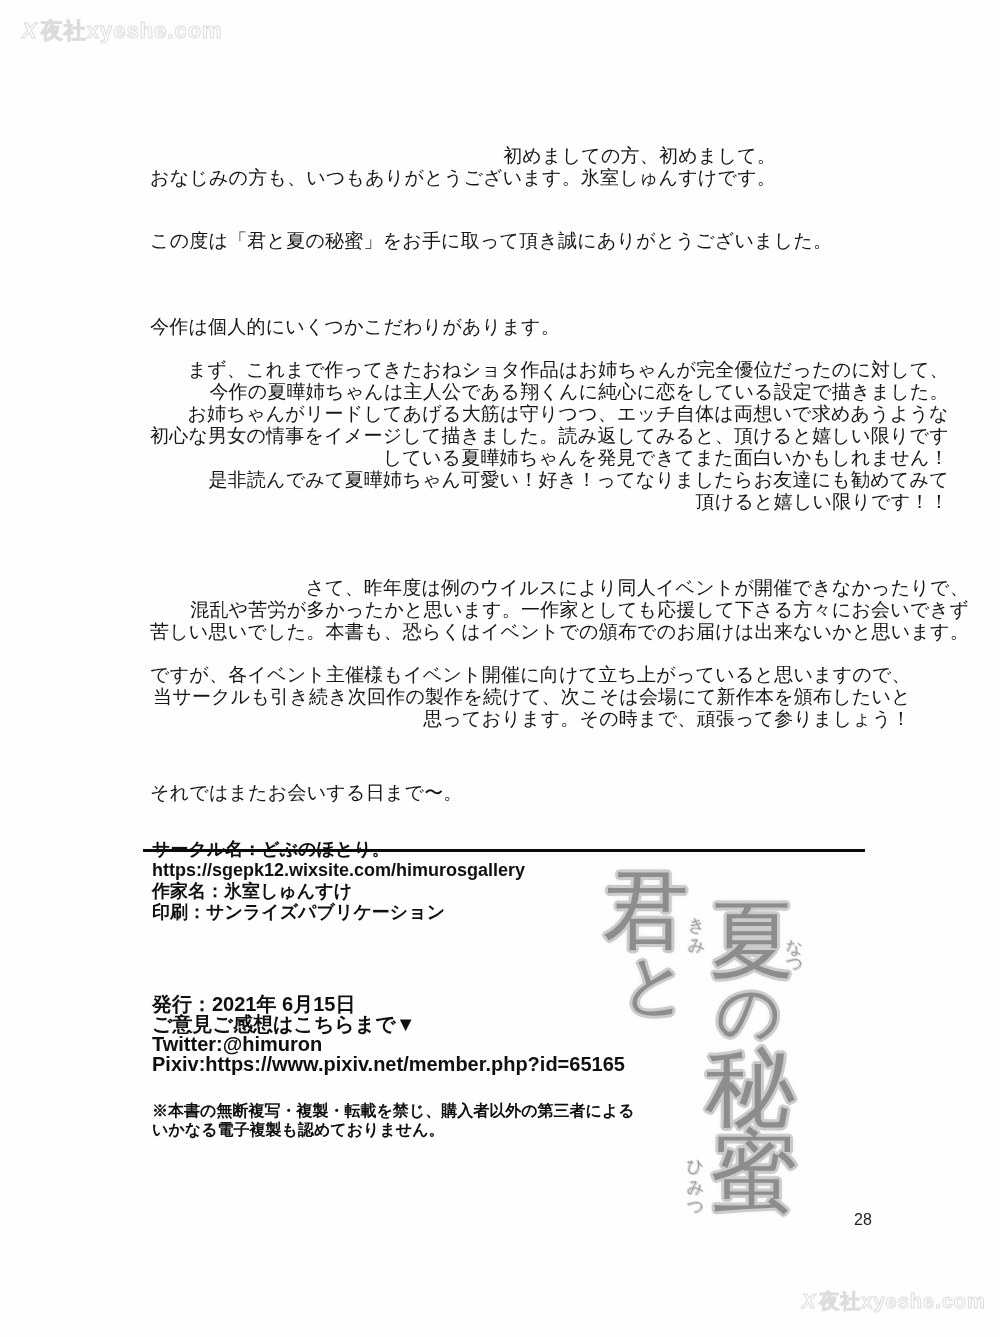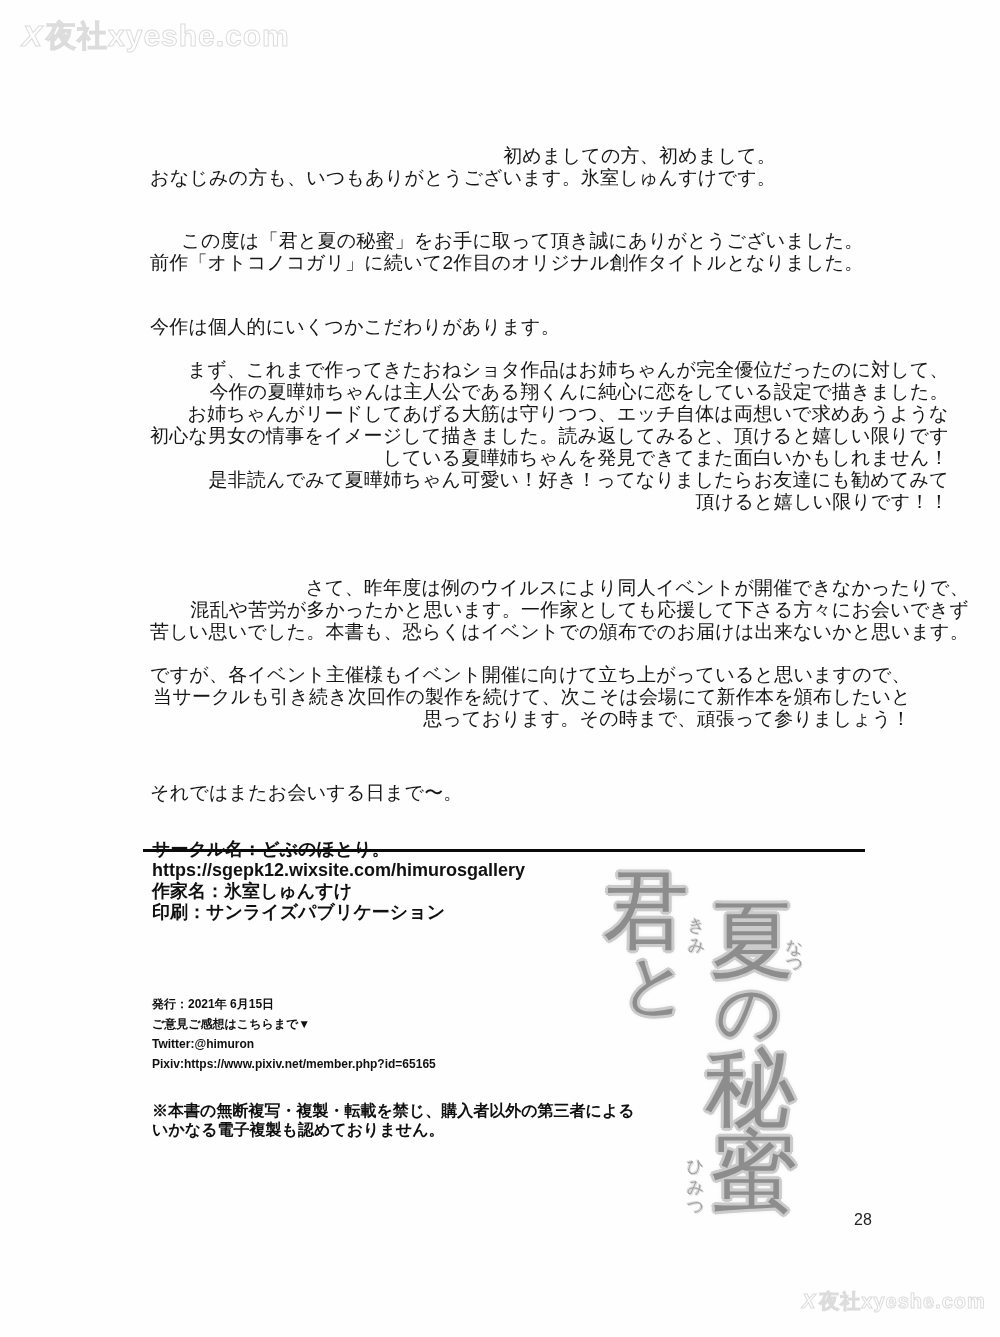--- a/index.html
+++ b/index.html
@@ -37,21 +37,21 @@
   }
 
   
   .colophon-block {
     position: absolute;
     left: 152px;
     color: #101010;
     font-weight: 600;
   }
   .circle-block   { top: 839px;  font-size: 18px; line-height: 21px; }
-  .publish-block  { top: 994px;  font-size: 12px; line-height: 20px; }
+  .publish-block  { top: 994px;  font-size: 20px; line-height: 20px; }
   .disclaimer-block { top: 1101px; font-size: 16px; line-height: 19px; font-weight: 700; }
 
   
   .title-char {
     position: absolute;
     font-family: "Liberation Serif", "DejaVu Serif", serif;
     color: #8d8d8d;
     line-height: 1;
     text-shadow:
       3px 0 0 #cbcbcb, -3px 0 0 #cbcbcb, 0 3px 0 #cbcbcb, 0 -3px 0 #cbcbcb,
@@ -90,21 +90,21 @@
 
   
   .watermark {
     position: absolute;
     color: #ffffff;
     -webkit-text-stroke: 1px #dcdcdc;
     font-weight: 700;
     letter-spacing: 1px;
     white-space: nowrap;
   }
-  .wm-top    { left: 22px;  top: 16px;   font-size: 30px; }
+  .wm-top    { left: 22px;  top: 16px;   font-size: 22px; }
   .wm-bottom { left: 802px; top: 1288px; font-size: 20px; }
   .wm-x {
     font-style: italic;
     font-weight: 800;
     margin-right: 3px;
   }
 </style>
 </head>
 <body>
 
@@ -114,21 +114,20 @@
     <span class="wm-x">X</span><span>夜社xyeshe.com</span>
   </div>
 
   <div class="para" style="top:145px">
     <div class="line">初めましての方、初めまして。</div>
     <div class="line">おなじみの方も、いつもありがとうございます。氷室しゅんすけです。</div>
   </div>
 
   <div class="para" style="top:230px">
     <div class="line">この度は「君と夏の秘蜜」をお手に取って頂き誠にありがとうございました。</div>
-    <div class="line">前作「オトコノコガリ」に続いて2作目のオリジナル創作タイトルとなりました。</div>
   </div>
 
   <div class="para" style="top:316px">
     <div class="line">今作は個人的にいくつかこだわりがあります。</div>
   </div>
 
   <div class="para" style="top:359px">
     <div class="line">まず、これまで作ってきたおねショタ作品はお姉ちゃんが完全優位だったのに対して、</div>
     <div class="line">今作の夏曄姉ちゃんは主人公である翔くんに純心に恋をしている設定で描きました。</div>
     <div class="line">お姉ちゃんがリードしてあげる大筋は守りつつ、エッチ自体は両想いで求めあうような</div>

